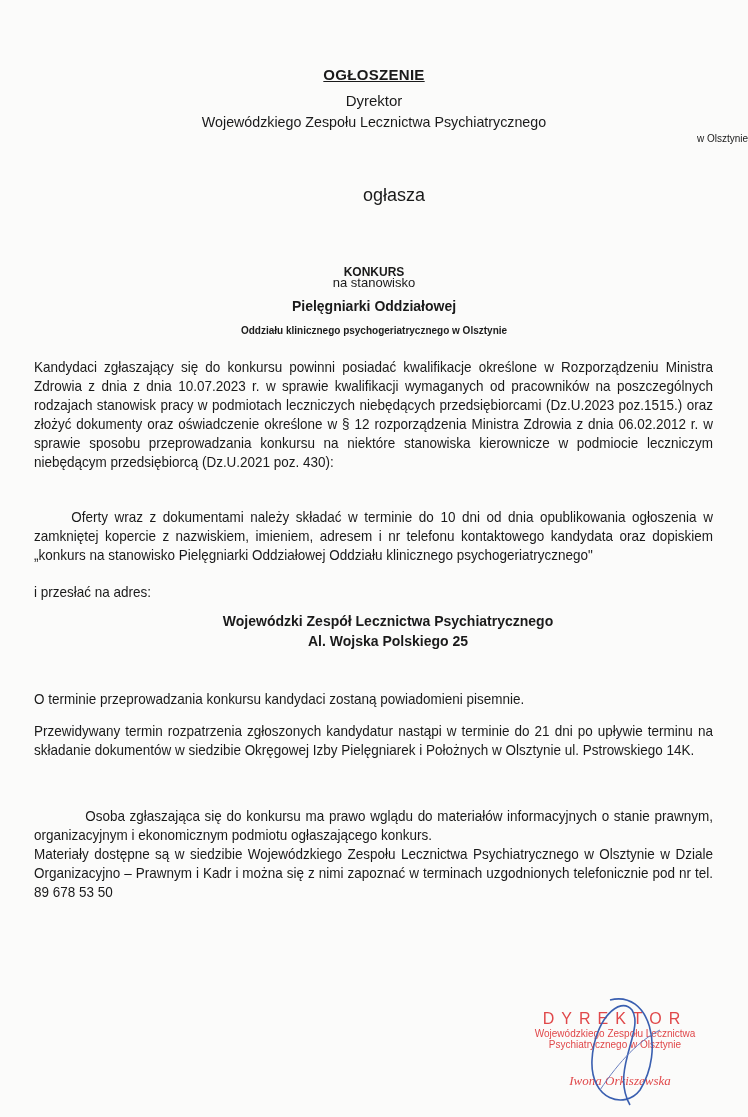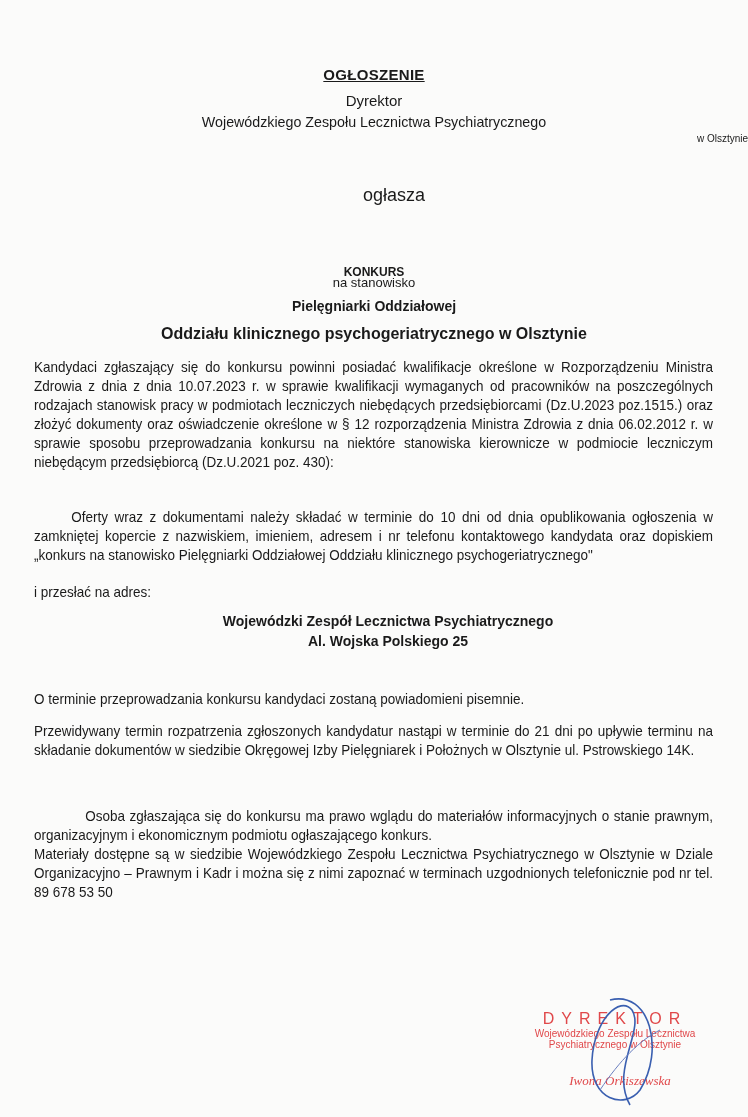--- a/index.html
+++ b/index.html
@@ -13,21 +13,21 @@
   .page { position: absolute; left: 0; top: 0; width: 748px; height: 1117px; }
   .center { position: absolute; left: 0; width: 748px; text-align: center; font-stretch: condensed; }
   .title { top: 66px; font-size: 15px; font-weight: bold; text-decoration: underline; letter-spacing: 0.3px; }
   .l1 { top: 92px; font-size: 15px; }
   .l2 { top: 113px; font-size: 15px; transform: scaleX(0.95); }
   .l3 { top: 133px; font-size: 10px; text-align: right; }
   .ogl { top: 185px; font-size: 18px; padding-left: 20px; }
   .konk { top: 225px; font-size: 12px; font-weight: bold; margin-top: 40px; }
   .nast { top: 275px; font-size: 13px; }
   .piel { top: 298px; font-size: 14px; font-weight: bold; }
-  .oddz { top: 325px; font-size: 16px; font-weight: bold; }
+  .oddz { top: 325px; font-size: 10px; font-weight: bold; }
   .para {
     position: absolute; left: 34px; width: 680px;
     font-size: 14.5px; line-height: 19px;
     text-align: justify; transform: scaleX(0.93); transform-origin: left top;
     width: 730px;
   }
   .p1 { top: 358px; }
   .p2 { top: 508px; text-indent: 40px; }
   .p2c { top: 583px; }
   .addr { font-weight: bold; font-size: 14px; margin-left: 14px; }

